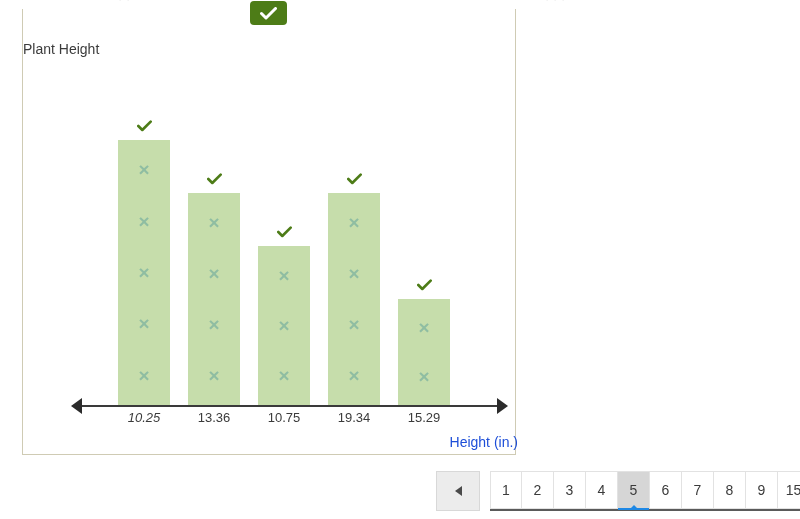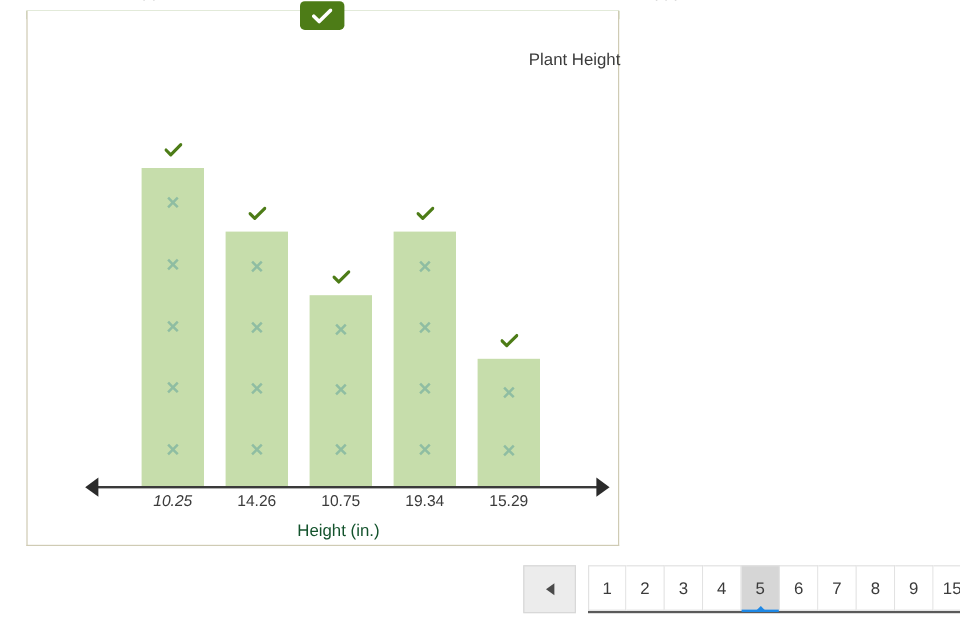--- a/index.html
+++ b/index.html
@@ -69,21 +69,21 @@
     z-index: 3;
   }
   .check-badge svg { display: block; }
 
   
   .chart-title {
     position: absolute;
     left: 0;
     top: 32px;
     width: 494px;
-    text-align: right;
+    text-align: left;
     font-size: 14px;
     color: #3b3b3b;
   }
   .plot {
     position: absolute;
     left: 0;
     top: 0;
     width: 494px;
     height: 446px;
   }
@@ -156,26 +156,26 @@
   .tick-label {
     position: absolute;
     top: 401px;
     width: 60px;
     text-align: center;
     font-size: 13px;
     color: #3b3b3b;
   }
   .axis-title {
     position: absolute;
-    left: 12px;
+    left: 1px;
     top: 425px;
     width: 494px;
-    text-align: center;
+    text-align: right;
     font-size: 14px;
-    color: #14532d;
+    color: #1d4ed8;
   }
 
   
   .pager {
     position: absolute;
     left: 436px;
     top: 471px;
     height: 40px;
     display: flex;
     align-items: stretch;
@@ -316,21 +316,21 @@
             </svg></div>
         </div>
       </div>
 
     <div class="axis-line"></div>
     <div class="arrow-head arrow-left"></div>
     <div class="arrow-head arrow-right"></div>
 
     <div class="axis-title">Height (in.)</div>
   <div class="tick-label" style="left: 91px; font-style: italic;">10.25</div>
-      <div class="tick-label" style="left: 161px;">14.26</div>
+      <div class="tick-label" style="left: 161px;">13.36</div>
       <div class="tick-label" style="left: 231px;">10.75</div>
       <div class="tick-label" style="left: 301px;">19.34</div>
       <div class="tick-label" style="left: 371px;">15.29</div>
     </div>
 </div>
 
 <div class="pager">
   <div class="pager-prev">
     <span class="tri"></span>
   </div>

